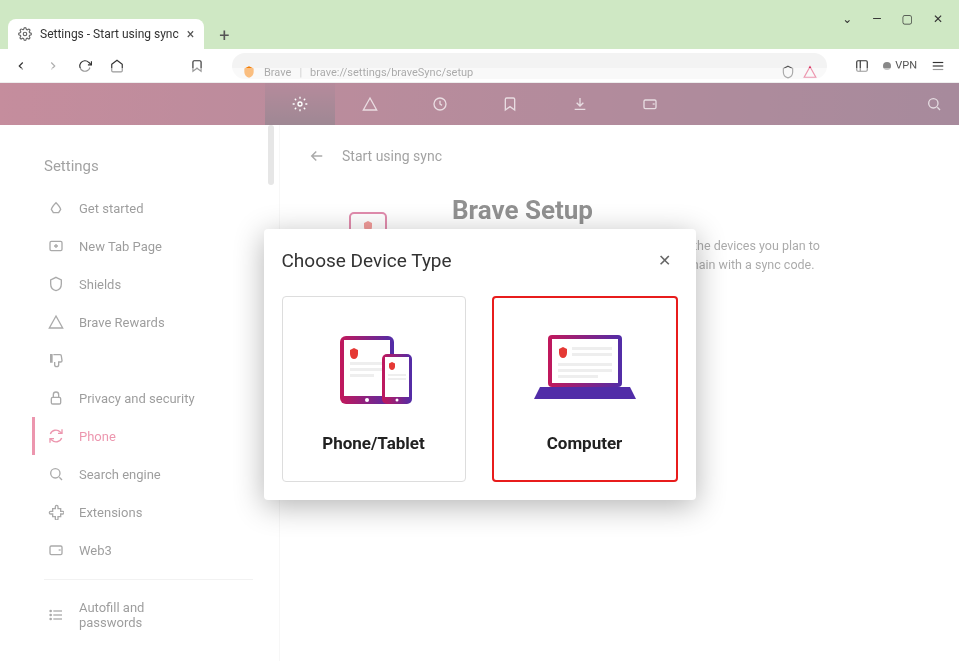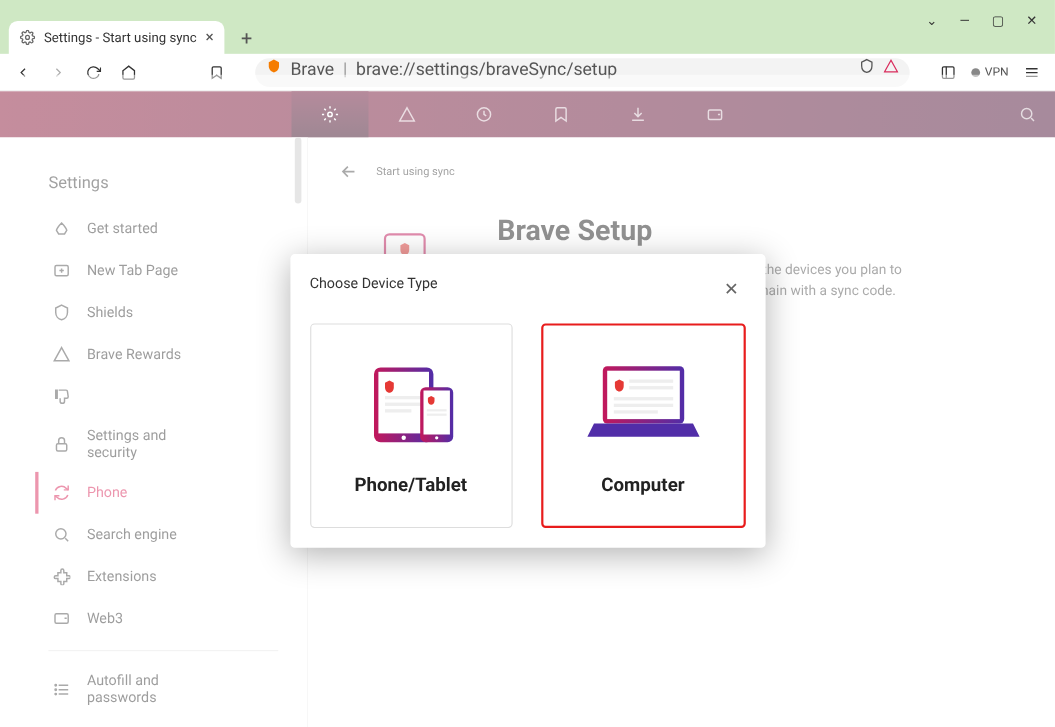--- a/index.html
+++ b/index.html
@@ -7,21 +7,21 @@
 
 .title-bar { height: 49px; background: #cfe8c4; display: flex; align-items: flex-end; padding: 0 8px; }
 .tab { background: #fff; border-radius: 8px 8px 0 0; height: 30px; display: flex; align-items: center; padding: 0 10px; gap: 8px; min-width: 190px; font-size: 12px; color: #333; }
 .tab-close { margin-left: auto; font-size: 14px; color: #555; }
 .new-tab { width: 28px; height: 28px; display: flex; align-items: center; justify-content: center; font-size: 18px; color: #555; margin-left: 6px; }
 .win-controls { margin-left: auto; display: flex; gap: 20px; padding-right: 8px; align-items: center; height: 100%; padding-bottom: 12px; }
 .win-controls span { font-size: 12px; color: #333; }
 
 .toolbar { height: 34px; background: #fff; display: flex; align-items: center; padding: 0 10px; gap: 10px; border-bottom: 1px solid #ddd; }
 .nav-btn { width: 22px; height: 22px; display: flex; align-items: center; justify-content: center; color: #555; }
-.url-bar { flex: 1; height: 26px; background: #f3f3f3; border-radius: 13px; display: flex; align-items: flex-start; padding: 0 10px; gap: 8px; font-size: 16px; color: #555; margin-left: 14px; margin-right: 14px;}
+.url-bar { flex: 1; height: 26px; background: #f3f3f3; border-radius: 13px; display: flex; align-items: flex-end; padding: 0 10px; gap: 8px; font-size: 11px; color: #555; margin-left: 14px; margin-right: 14px;}
 .url-host { color: #555; }
 .url-sep { color: #999; }
 .url-path { color: #555; }
 .url-icons { margin-left: auto; display: flex; gap: 8px; align-items: center; }
 
 .secondary-bar { height: 42px; background: linear-gradient(to right, #8a1a3a, #4e1538); display: flex; align-items: center; }
 .sec-left { width: 265px; }
 .sec-icons { display: flex; }
 .sec-icon { width: 70px; height: 42px; display: flex; align-items: center; justify-content: center; color: rgba(255,255,255,0.7); }
 .sec-icon.active { background: linear-gradient(to bottom, #6b1638, #3e1028); color: #fff; }
@@ -32,31 +32,31 @@
 .sidebar h2 { font-size: 15px; font-weight: 400; color: #444; padding: 0 12px 14px; }
 .side-item { display: flex; align-items: center; gap: 14px; padding: 10px 12px; font-size: 13px; color: #3a3a3a; border-left: 3px solid transparent; }
 .side-item.active { border-left-color: #d92d5d; color: #d92d5d; }
 .side-item .ico { width: 18px; height: 18px; display: flex; align-items: center; justify-content: center; color: #555; }
 .side-item.active .ico { color: #d92d5d; }
 .separator { height: 1px; background: #e5e5e5; margin: 10px 12px; }
 
 .main { flex: 1; padding: 22px 28px; border-left: 1px solid #eee; }
 .main-head { display: flex; align-items: center; gap: 16px; margin-bottom: 30px; }
 .main-head .back { color: #555; }
-.main-head .title { font-size: 10px; color: #444; }
+.main-head .title { font-size: 14px; color: #444; }
 .sync-card { display: flex; gap: 24px; }
 .sync-ill { width: 120px; height: 120px; position: relative; }
 .sync-body h1 { font-size: 26px; font-weight: 700; color: #222; margin-bottom: 12px; }
 .sync-body p { font-size: 12.5px; color: #555; line-height: 1.5; max-width: 370px; margin-bottom: 18px; }
 .sync-btn { padding: 8px 16px; border: 1px solid #ccc; border-radius: 18px; font-size: 12px; background: #fff; color: #333; }
 
 .overlay { position: absolute; inset: 0; background: rgba(255,255,255,0.5); display: flex; align-items: center; justify-content: center; top: 68px; }
 .modal { width: 432px; background: #fff; border-radius: 4px; box-shadow: 0 6px 30px rgba(0,0,0,0.3); padding: 20px 18px 18px; }
 .modal-head { display: flex; align-items: flex-start; }
-.modal-title { font-size: 13px; color: #333; margin-bottom: 4px; }
+.modal-title { font-size: 19px; color: #333; margin-bottom: 4px; }
 .modal-sub { font-size: 12.5px; color: #555; }
 .modal-close { margin-left: auto; font-size: 16px; color: #666; padding: 2px 6px; }
 .device-row { display: flex; gap: 26px; margin-top: 20px; }
 .device-card { flex: 1; border: 1px solid #ddd; border-radius: 4px; height: 186px; display: flex; flex-direction: column; align-items: center; justify-content: center; gap: 19px; cursor: pointer; }
 .device-card.highlight { border: 2px solid #e81c1c; }
 .device-label { font-size: 17px; font-weight: 700; color: #222; }
 .device-ill { width: 110px; height: 88px; display: flex; align-items: center; justify-content: center; }
 
 svg { display: block; }
 </style>
@@ -239,21 +239,21 @@
           </svg>
         </span>
       </div>
     <div class="side-item">
         <span class="ico">
           <svg width="16" height="16" viewBox="0 0 24 24" fill="none" stroke="currentColor" stroke-width="2">
             <rect x="5" y="11" width="14" height="10" rx="2"></rect>
             <path d="M8 11V7a4 4 0 0 1 8 0v4"></path>
           </svg>
         </span>
-        <span style="max-width:120px">Settings and security</span>
+        <span style="max-width:120px">Privacy and security</span>
       </div>
     <div class="side-item active">
         <span class="ico">
           <svg width="16" height="16" viewBox="0 0 24 24" fill="none" stroke="currentColor" stroke-width="2">
             <path d="M21 2v6h-6"></path>
             <path d="M3 22v-6h6"></path>
             <path d="M3.5 9a9 9 0 0 1 14.9-3L21 8"></path>
             <path d="M20.5 15a9 9 0 0 1-14.9 3L3 16"></path>
           </svg>
         </span>

